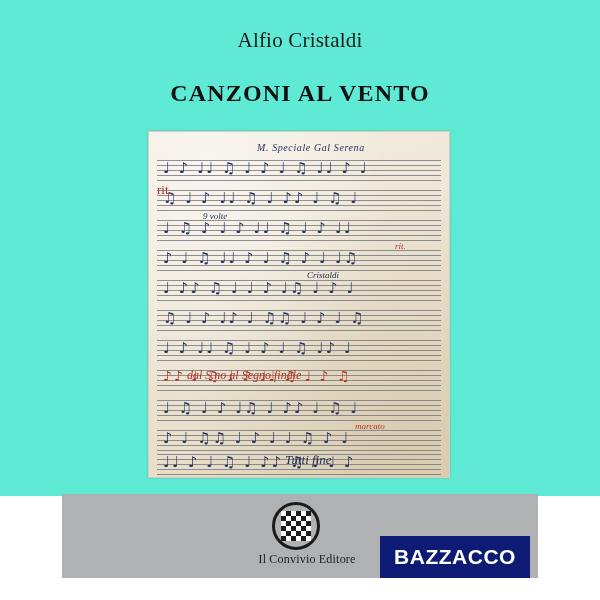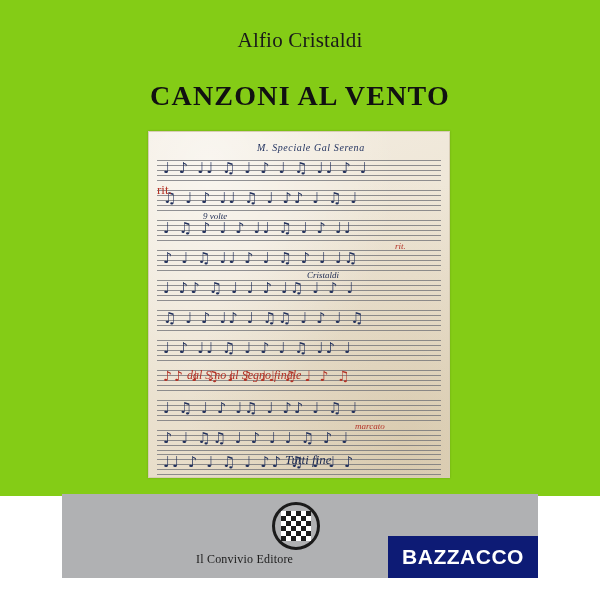--- a/index.html
+++ b/index.html
@@ -10,40 +10,40 @@
     width: 600px;
     height: 600px;
     background: #ffffff;
     font-family: "Liberation Serif", serif;
     overflow: hidden;
   }
   .cover {
     position: relative;
     width: 600px;
     height: 496px;
-    background: #84cc16;
+    background: #5eead4;
     box-sizing: border-box;
   }
   .author {
     position: absolute;
     top: 28px;
     left: 0;
     width: 600px;
     text-align: center;
     font-size: 21px;
     color: #1a1a1a;
     letter-spacing: 0.2px;
   }
   .title {
     position: absolute;
     top: 80px;
     left: 0;
     width: 600px;
     text-align: center;
-    font-size: 28px;
+    font-size: 24px;
     font-weight: bold;
     letter-spacing: 1.2px;
     color: #111111;
   }
 
   
   .manuscript {
     position: absolute;
     top: 131px;
     left: 148px;
@@ -148,31 +148,31 @@
     height: 30px;
     background-color: #ffffff;
     background-image:
       linear-gradient(45deg, #1b1b1b 25%, transparent 25%, transparent 75%, #1b1b1b 75%),
       linear-gradient(45deg, #1b1b1b 25%, transparent 25%, transparent 75%, #1b1b1b 75%);
     background-size: 10px 10px;
     background-position: 0 0, 5px 5px;
   }
   .publisher-name {
     position: absolute;
-    left: 134px;
+    left: 160px;
     top: 58px;
     width: 170px;
-    text-align: left;
+    text-align: center;
     font-size: 12px;
     color: #1c1c1c;
     letter-spacing: 0.2px;
   }
   .imprint {
     position: absolute;
-    right: 0;
+    right: 8px;
     top: 42px;
     width: 150px;
     height: 42px;
     background: #0d1b75;
     display: flex;
     align-items: center;
     justify-content: center;
   }
   .imprint span {
     color: #ffffff;

